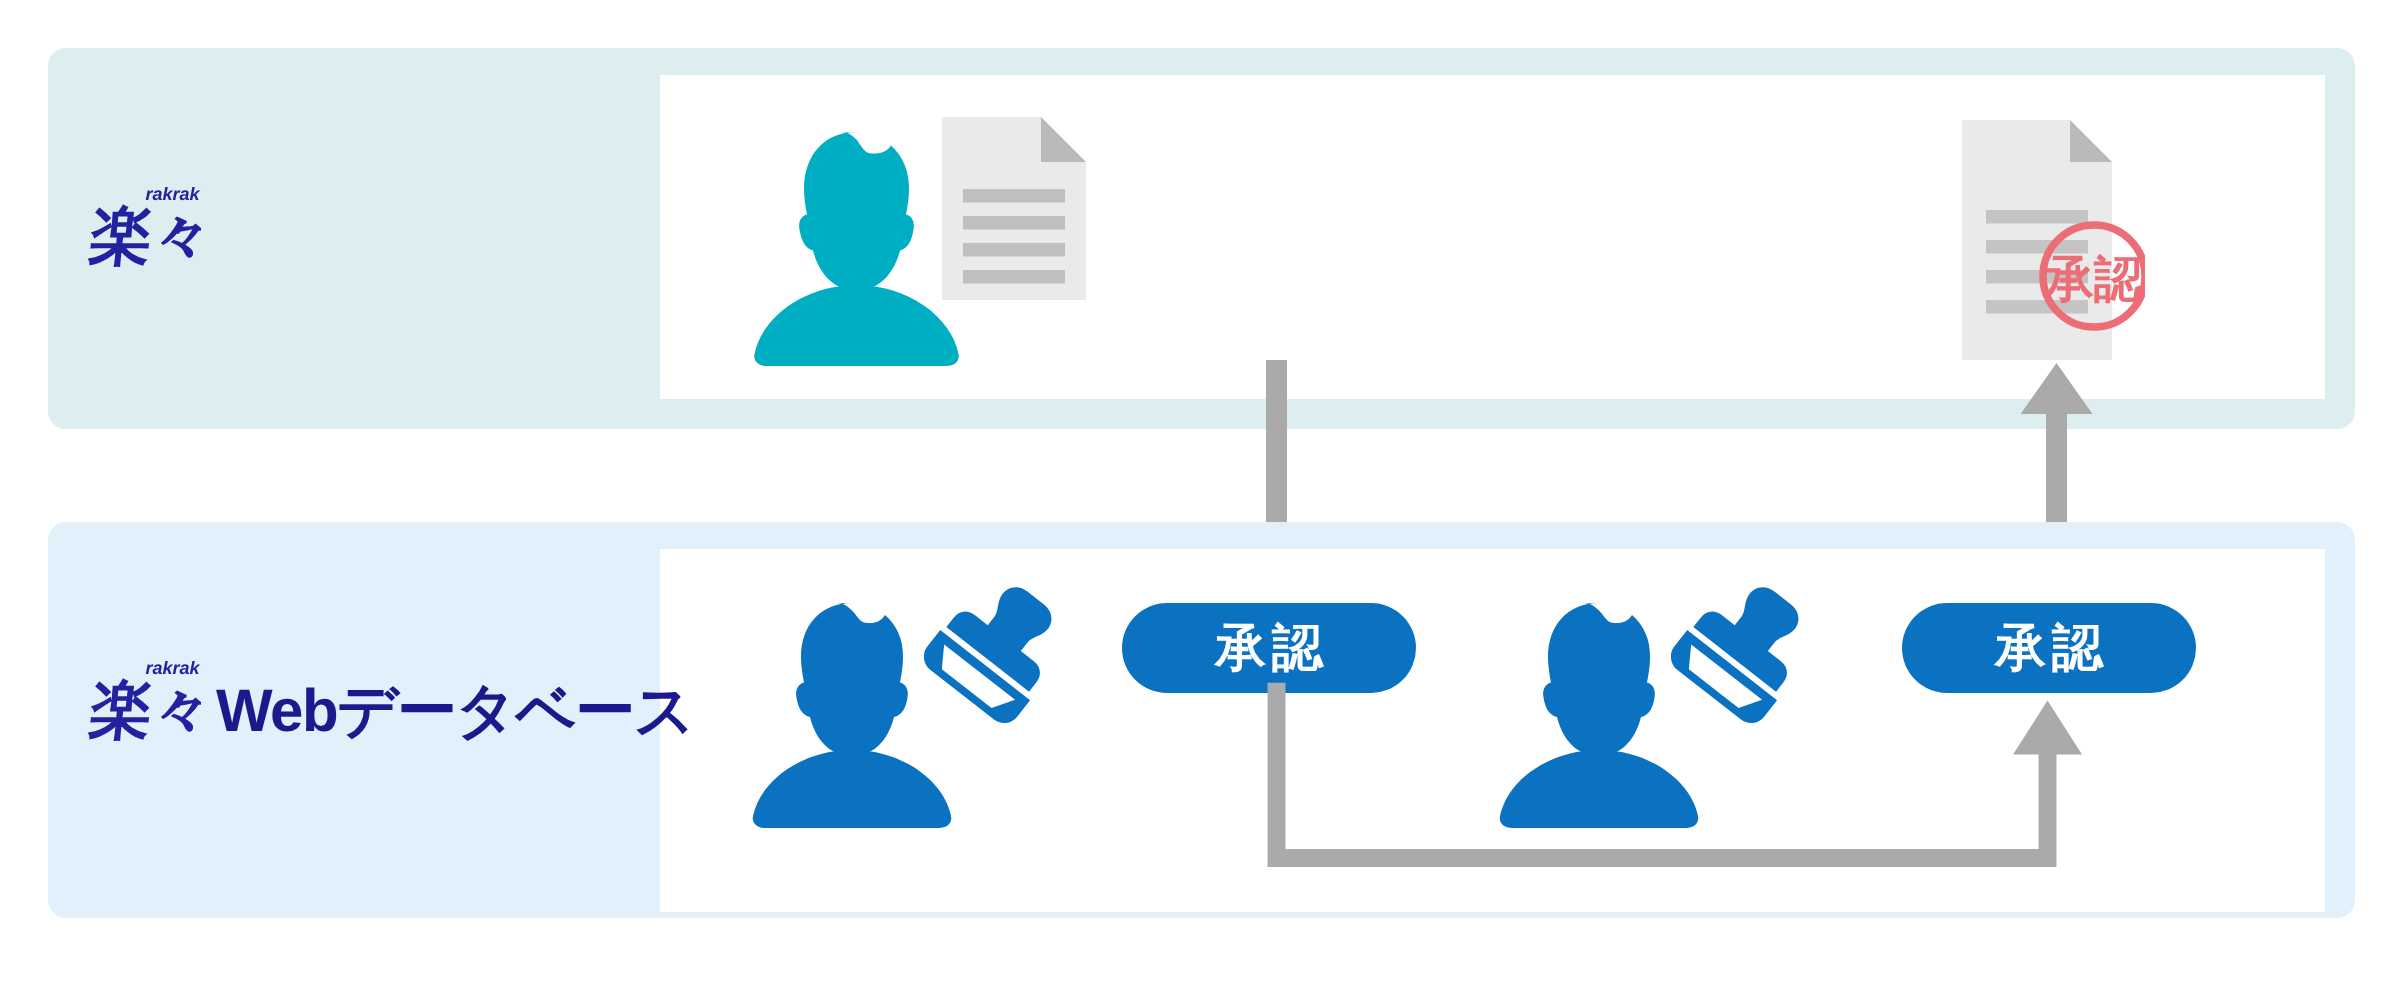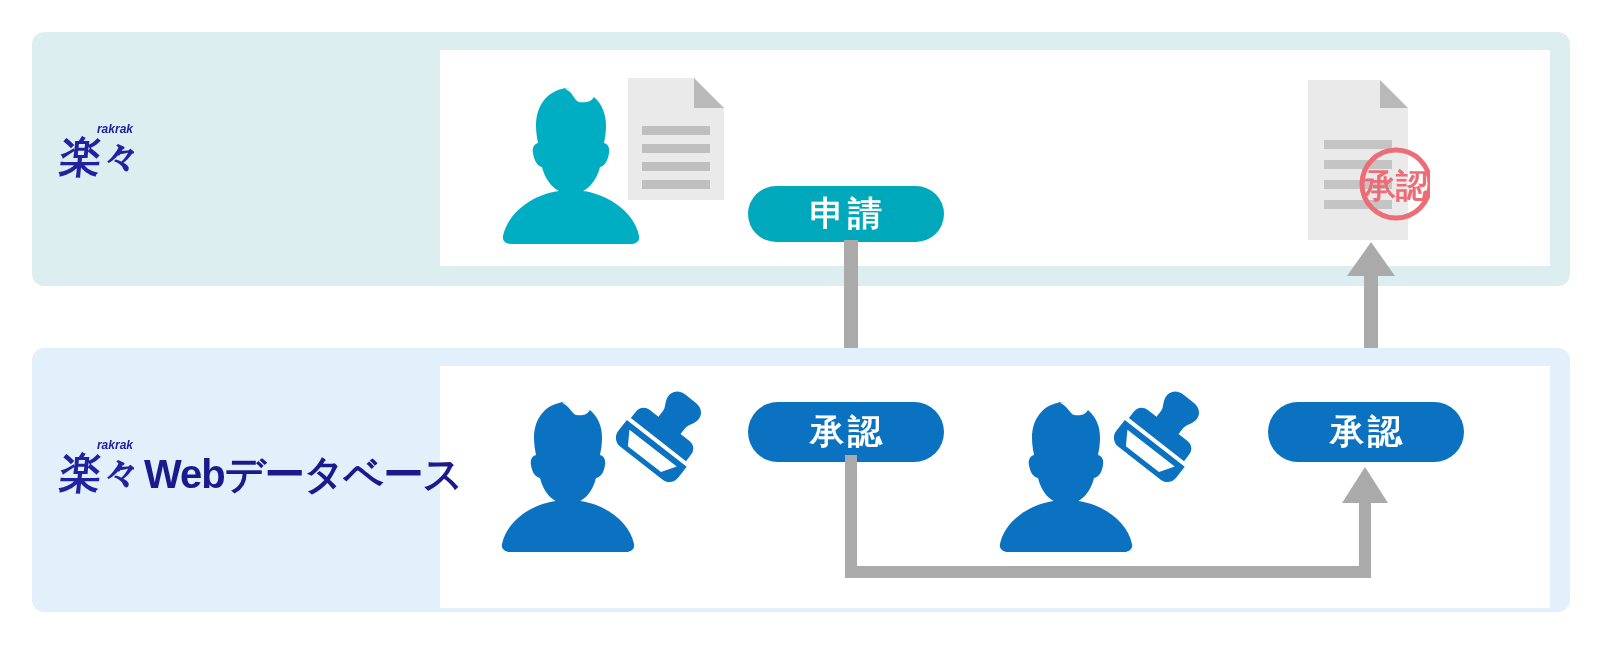--- a/index.html
+++ b/index.html
@@ -166,21 +166,20 @@
       <path fill="#b9b9b9" d="M66 0l30 30H66z"></path>
       <g fill="#bfbfbf">
         <rect x="14" y="48" width="68" height="9"></rect>
         <rect x="14" y="66" width="68" height="9"></rect>
         <rect x="14" y="84" width="68" height="9"></rect>
         <rect x="14" y="102" width="68" height="9"></rect>
       </g>
     </svg>
   </div>
 
-  <div class="pill pill-apply">申請</div>
 
   <div class="icon-abs doc-approved">
     <svg viewBox="0 0 122 160" width="122" height="160" aria-hidden="true">
       <path fill="#eaeaea" d="M0 0h72l28 28v132H0z"></path>
       <path fill="#b9b9b9" d="M72 0l28 28H72z"></path>
       <g fill="#c4c4c4">
         <rect x="16" y="60" width="68" height="9"></rect>
         <rect x="16" y="80" width="68" height="9"></rect>
         <rect x="16" y="100" width="68" height="9"></rect>
         <rect x="16" y="120" width="68" height="9"></rect>

